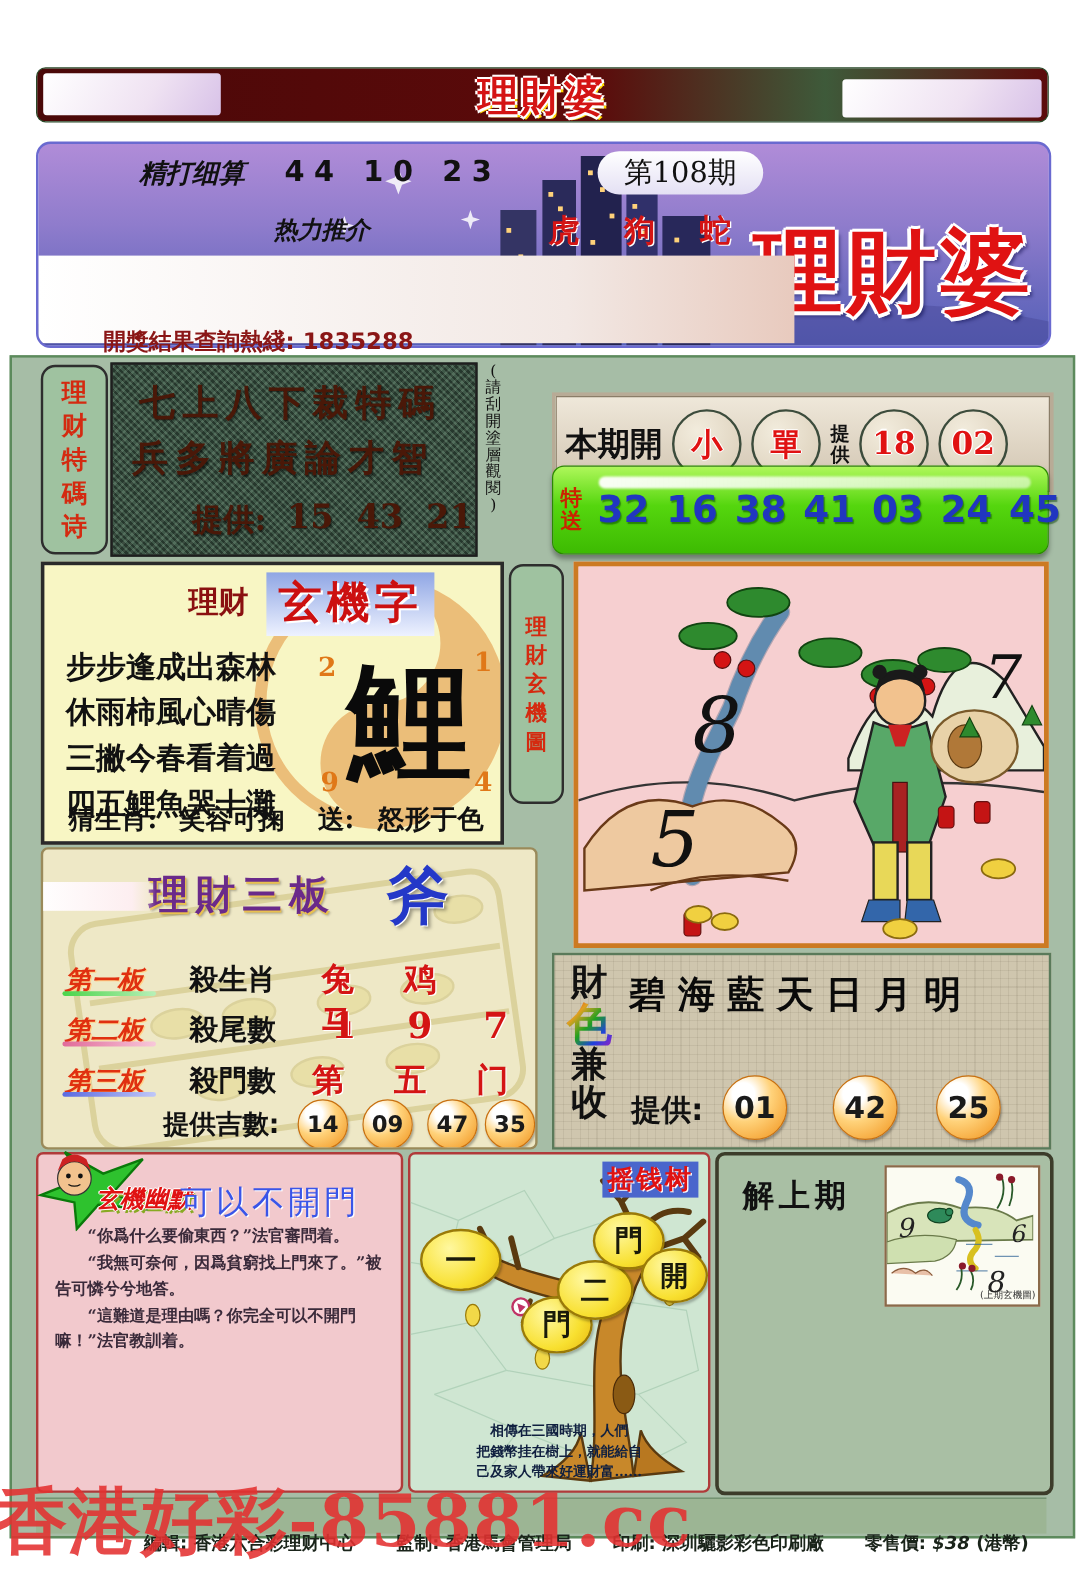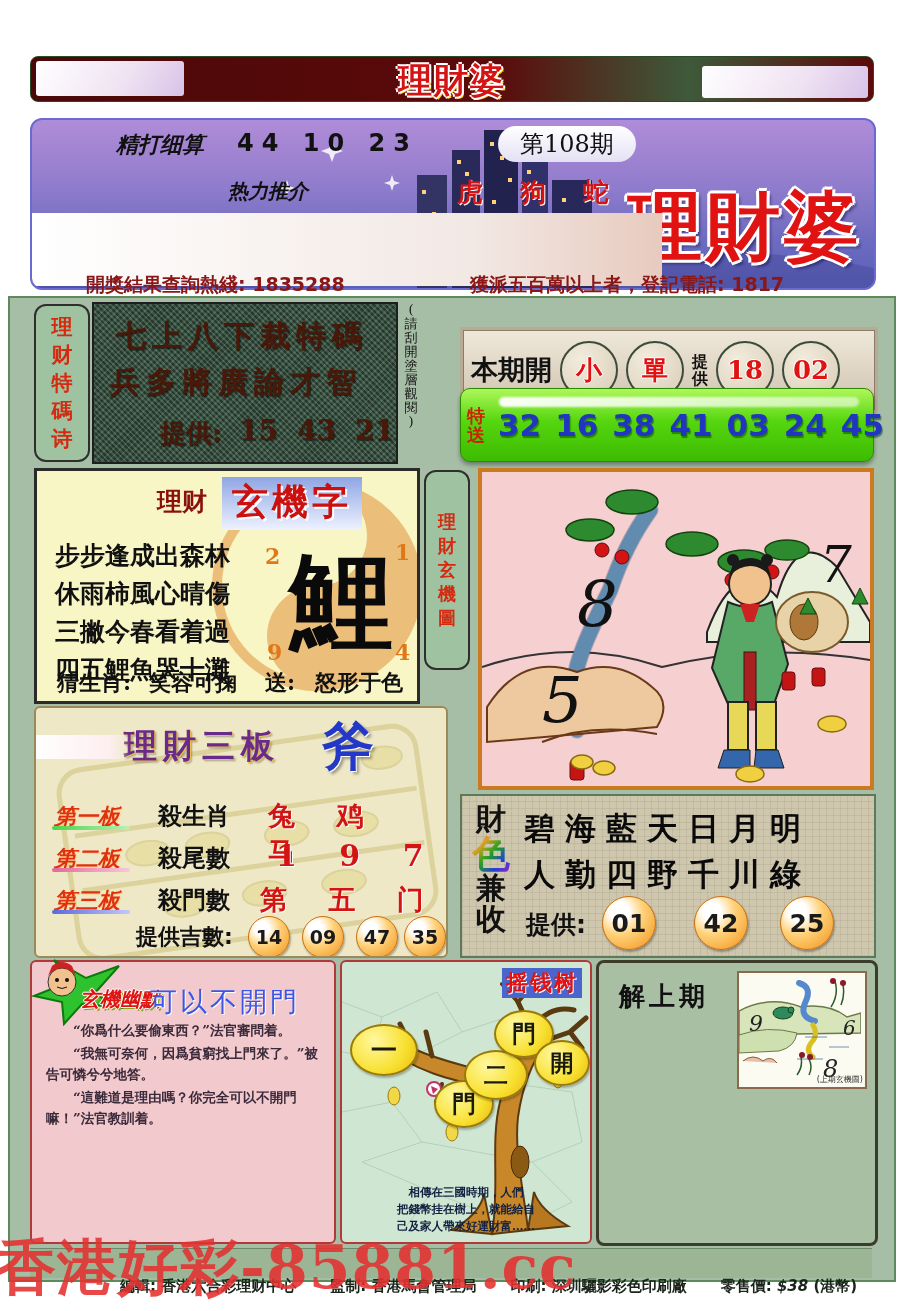--- a/index.html
+++ b/index.html
@@ -175,21 +175,20 @@
     <span class="abs slogan" style="left:84px;top:10px;">精打细算</span>
     <span class="abs slogan-nums" style="left:205px;top:9px;">44  10  23</span>
     <span class="abs issue-pill" style="left:466px;top:6px;">第108期</span>
     <span class="abs slogan" style="left:196px;top:58px;font-size:20px;">热力推介</span>
     <span class="abs zodiac" style="left:425px;top:55px;">虎 狗 蛇</span>
     <span class="abs big-title" style="right:12px;top:58px;">理財婆</span>
     <div class="abs" style="left:0px;top:93px;width:630px;height:73px;background:linear-gradient(90deg,#ffffff 0%,#f2e8e4 70%,#e8cabe 100%);"></div>
   </div>
 
   <span class="abs hotline" style="left:86px;top:272px;">開獎結果查詢熱綫:  1835288</span>
-  <span class="abs hotline" style="left:470px;top:272px;">獲派五百萬以上者，登記電話:  1817</span>
 
   <div class="abs content"></div>
 
   <div class="abs vlabel" style="left:34px;top:304px;width:52px;height:154px;">
     <span style="font-size:21px;">理</span>
     <span style="font-size:21px;">财</span>
     <span style="font-size:21px;">特</span>
     <span style="font-size:21px;">碼</span>
     <span style="font-size:21px;">诗</span>
   </div>
@@ -391,21 +390,20 @@
   </div>
 
   <div class="abs caise" style="left:460px;top:794px;width:412px;height:160px;">
     <div class="abs vl" style="left:10px;top:8px;">
       <span class="c">財</span>
       <span class="c rainbow">色</span>
       <span class="c">兼</span>
       <span class="c">收</span>
     </div>
     <span class="abs line" style="left:62px;top:12px;">碧海藍天日月明</span>
-    <span class="abs line" style="left:62px;top:58px;">人勤四野千川綠</span>
     <span class="abs prov" style="left:64px;top:112px;">提供:</span>
     <div class="abs ball bigball" style="left:140px;top:100px;">
         <b>01</b>
       </div>
     <div class="abs ball bigball" style="left:232px;top:100px;">
         <b>42</b>
       </div>
     <div class="abs ball bigball" style="left:318px;top:100px;">
         <b>25</b>
       </div>

